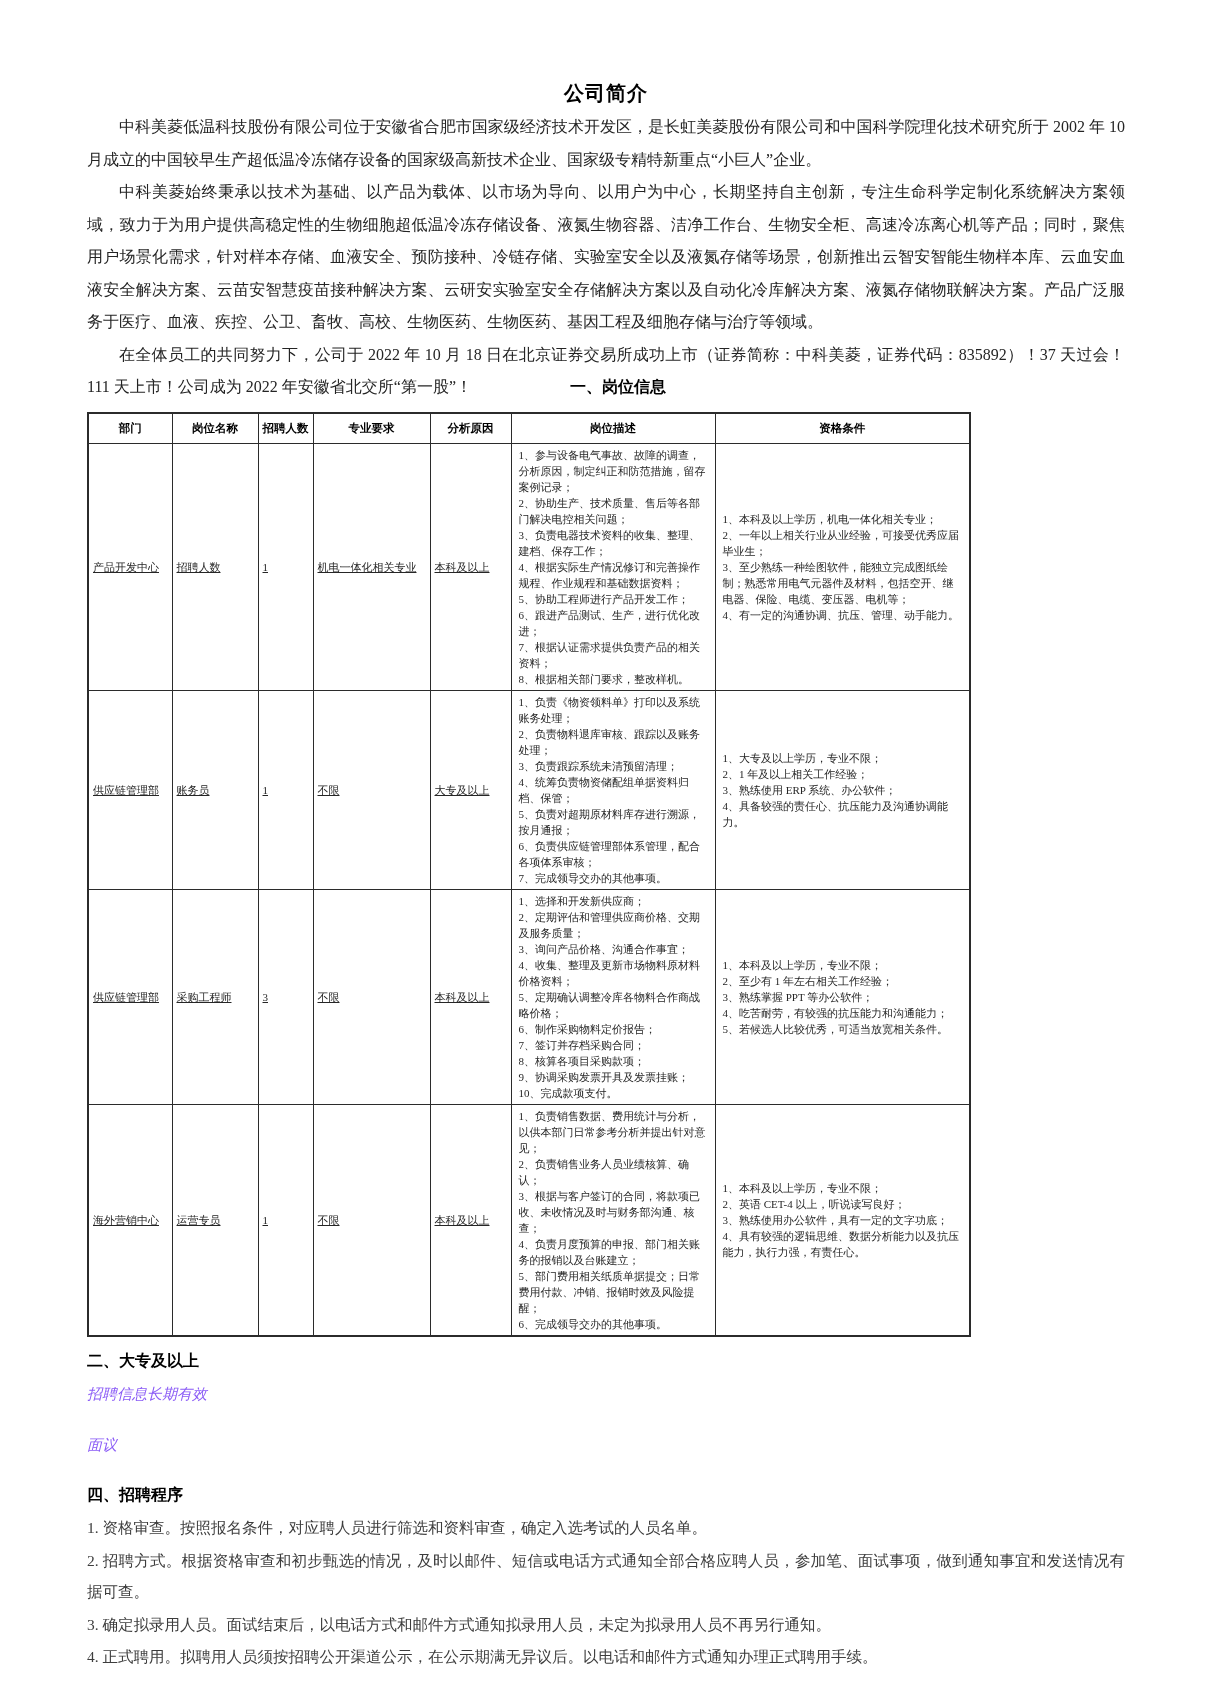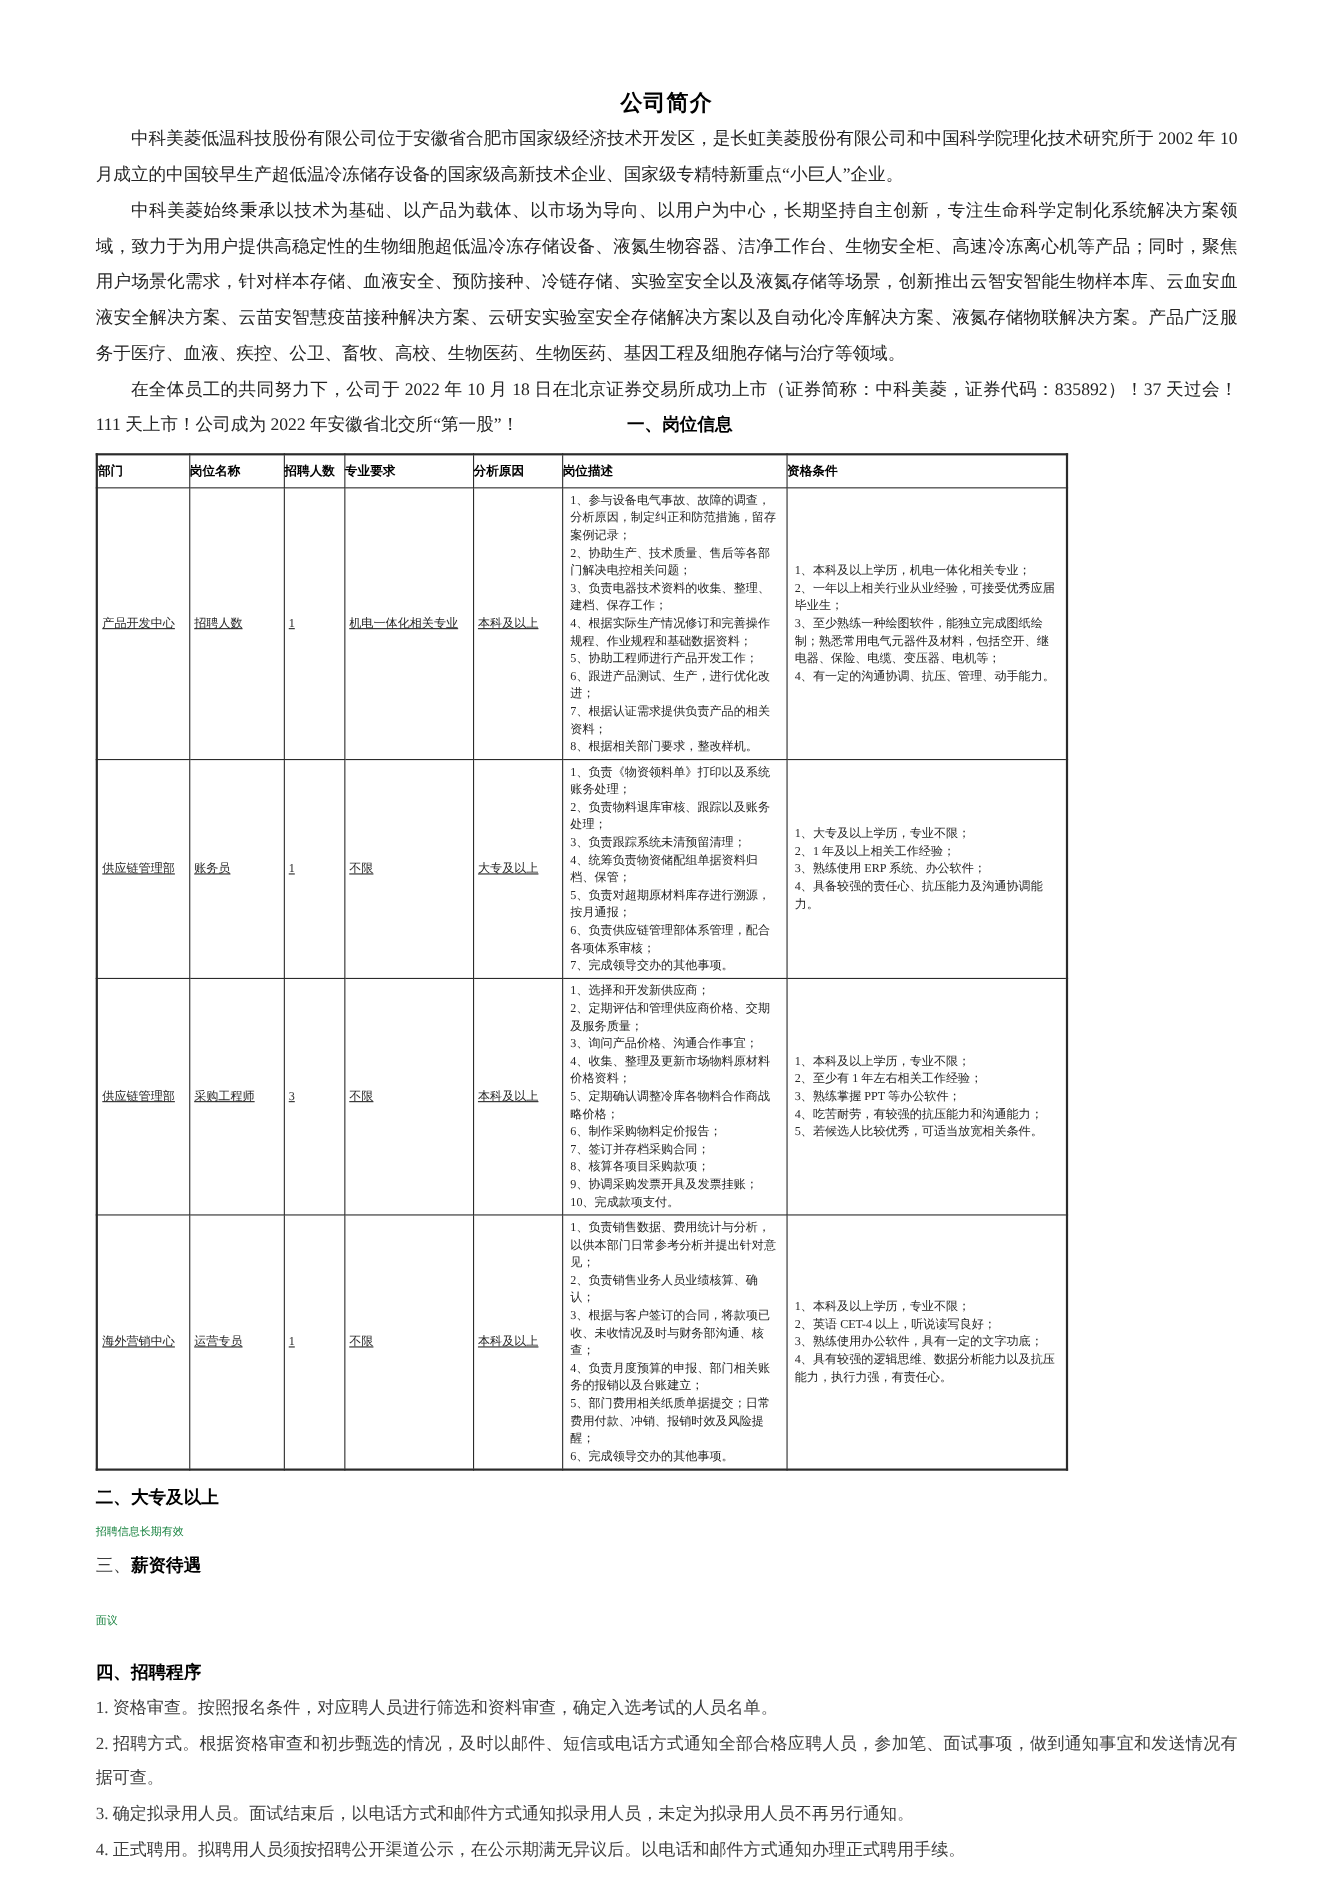--- a/index.html
+++ b/index.html
@@ -29,40 +29,40 @@
   table.positions {
     border-collapse:collapse; table-layout:fixed;
     width:882px; margin-top:8px;
     border:2px solid #2b2b2b;
   }
   table.positions th, table.positions td {
     border:1px solid #2b2b2b;
     font-size:11px; color:#262626;
   }
   table.positions th {
-    height:31px; font-weight:bold; text-align:left; vertical-align:middle;
+    height:31px; font-weight:bold; text-align:center; vertical-align:middle;
     font-size:11.5px; color:#000;
   }
   td.cc { text-align:left; vertical-align:middle; padding:2px 4px; line-height:15px;text-decoration:underline; }
   td.txt {
     vertical-align:middle; text-align:left;
     padding:3px 7px; line-height:16px;
     white-space:pre-line;
   }
   tr.r1 { height:240px; }
   tr.r2 { height:189px; }
   tr.r3 { height:209px; }
   tr.r4 { height:187px; }
 
   .sec-heading {
     font-size:16px; font-weight:bold; color:#000; margin-top:14px;
   }
   .sec-heading .normal-prefix { font-weight:normal; color:#3d3d3d; }
   .sec-body {
-    font-size:10px; color:#15803d; margin-top:13px;
+    font-size:15px; color:#8b5cf6; margin-top:13px;font-style:italic;
   }
   .sec-body.spaced { margin-top:32px; }
   .sec-heading.spaced { margin-top:30px; }
   .proc-list { margin-top:6px; }
   .proc-item {
     font-size:15.5px; color:#3d3d3d; line-height:31.5px;
     text-align:justify; margin-top:1px;
   }
 </style>
 </head>
@@ -173,21 +173,20 @@
 2、英语 CET-4 以上，听说读写良好；
 3、熟练使用办公软件，具有一定的文字功底；
 4、具有较强的逻辑思维、数据分析能力以及抗压能力，执行力强，有责任心。</td>
       </tr>
     </tbody>
   </table>
 
   <div class="sec-heading">二、大专及以上</div>
   <div class="sec-body">招聘信息长期有效</div>
 
-  <div class="sec-heading"><span class="normal-prefix">三、</span><span>薪资待遇</span></div>
   <div class="sec-body spaced">面议</div>
 
   <div class="sec-heading spaced">四、招聘程序</div>
   <div class="proc-list">
     <p class="proc-item">1. 资格审查。按照报名条件，对应聘人员进行筛选和资料审查，确定入选考试的人员名单。</p>
     <p class="proc-item">2. 招聘方式。根据资格审查和初步甄选的情况，及时以邮件、短信或电话方式通知全部合格应聘人员，参加笔、面试事项，做到通知事宜和发送情况有据可查。</p>
     <p class="proc-item">3. 确定拟录用人员。面试结束后，以电话方式和邮件方式通知拟录用人员，未定为拟录用人员不再另行通知。</p>
     <p class="proc-item">4. 正式聘用。拟聘用人员须按招聘公开渠道公示，在公示期满无异议后。以电话和邮件方式通知办理正式聘用手续。</p>
 
   </div>

